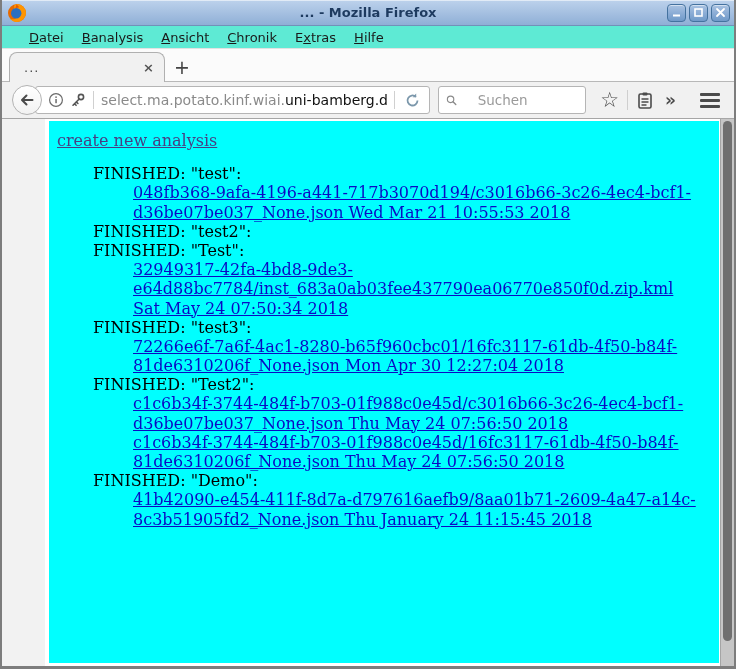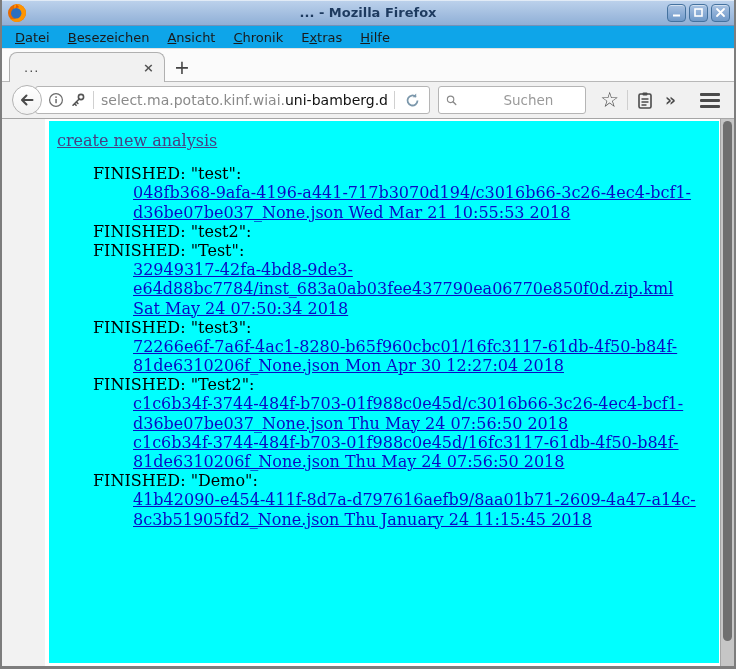--- a/index.html
+++ b/index.html
@@ -40,23 +40,23 @@
     background: linear-gradient(#a9c2e2, #6f99c9);
     box-shadow: inset 0 1px 0 rgba(255,255,255,.5);
     display: flex; align-items: center; justify-content: center;
     cursor: default;
   }
   .win-btn svg { display: block; }
 
   
   .menubar {
     height: 23px; flex: 0 0 23px;
-    background: #0ea5e9;
-    display: flex; align-items: center;
-    padding-left: 4px;
+    background: #5eead4;
+    display: flex; align-items: center;
+    padding-left: 18px;
     border-bottom: 1px solid #e2e2e2;
     text-align: center;
   }
   .menu-item {
     font-size: 13px; color: #1a1a1a;
     padding: 3px 9px;
   }
   .menu-item .accel { text-decoration: underline; }
 
   
@@ -116,21 +116,21 @@
   .url-spacer { flex: 1; }
   .searchbox {
     height: 28px; width: 148px; flex: 0 0 148px;
     background: #fff; border: 1px solid #b5b5b5; border-radius: 3px;
     display: flex; align-items: center; padding: 0 6px 0 7px;
     margin-right: 9px;
   }
   .searchbox input {
     border: none; outline: none; width: 100%;
     font-size: 13.5px; color: #3c3c3c; background: transparent;
-    font-family: "DejaVu Sans", sans-serif; margin-left: 20px; text-align: center;
+    font-family: "DejaVu Sans", sans-serif; margin-left: 20px;
   }
   .searchbox input::placeholder { color: #9a9a9a; opacity: 1; }
   .nav-icon-btn {
     display: flex; align-items: center; justify-content: center;
     padding: 3px 5px; color: #4b4b4b;
   }
   .star-glyph { font-size: 21px; line-height: 20px; color: #4b4b4b; }
   .navbar .vsep { width: 1px; height: 20px; background: #cfcfcf; margin: 0 3px; }
   .overflow-glyph { font-size: 17px; font-weight: bold; color: #4b4b4b; padding: 0 6px; }
   .hamburger { display: flex; flex-direction: column; gap: 3px; padding: 4px 6px; margin-left: 12px; }
@@ -204,21 +204,21 @@
       <div class="win-btn">
         <svg width="11" height="11" viewBox="0 0 11 11">
             <path d="M2 2l7 7M9 2l-7 7" stroke="#fff" stroke-width="1.8" stroke-linecap="round"></path>
           </svg>
       </div>
     </div>
   </div>
 
   <div class="menubar">
     <span class="menu-item"><span></span><span class="accel">D</span><span>atei</span></span>
-    <span class="menu-item"><span></span><span class="accel">B</span><span>esezeichen</span></span>
+    <span class="menu-item"><span></span><span class="accel">B</span><span>analysis</span></span>
     <span class="menu-item"><span></span><span class="accel">A</span><span>nsicht</span></span>
     <span class="menu-item"><span></span><span class="accel">C</span><span>hronik</span></span>
     <span class="menu-item"><span>E</span><span class="accel">x</span><span>tras</span></span>
     <span class="menu-item"><span></span><span class="accel">H</span><span>ilfe</span></span>
   </div>
 
   <div class="tabbar">
     <div class="tab">
       <span class="tab-label">...</span>
       <span class="tab-close">×</span>

